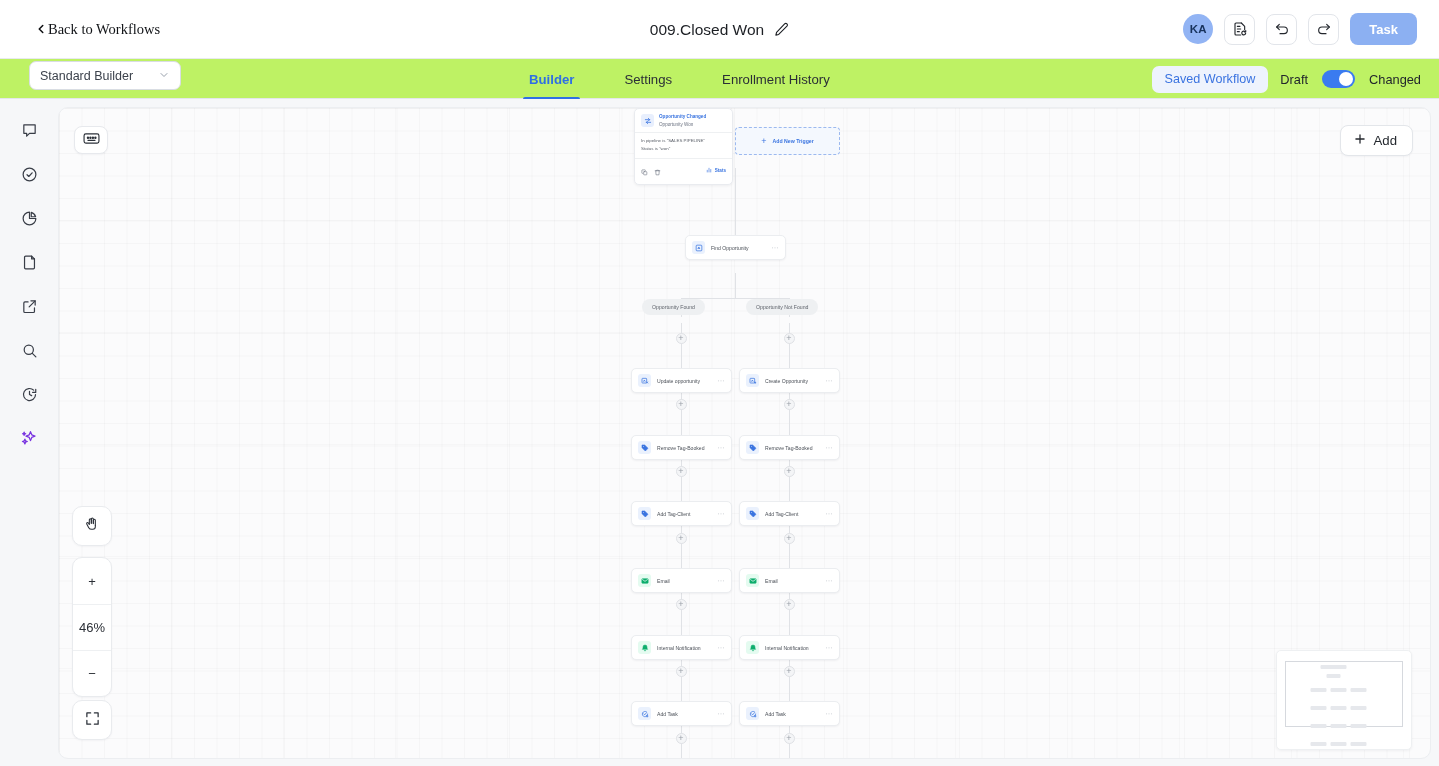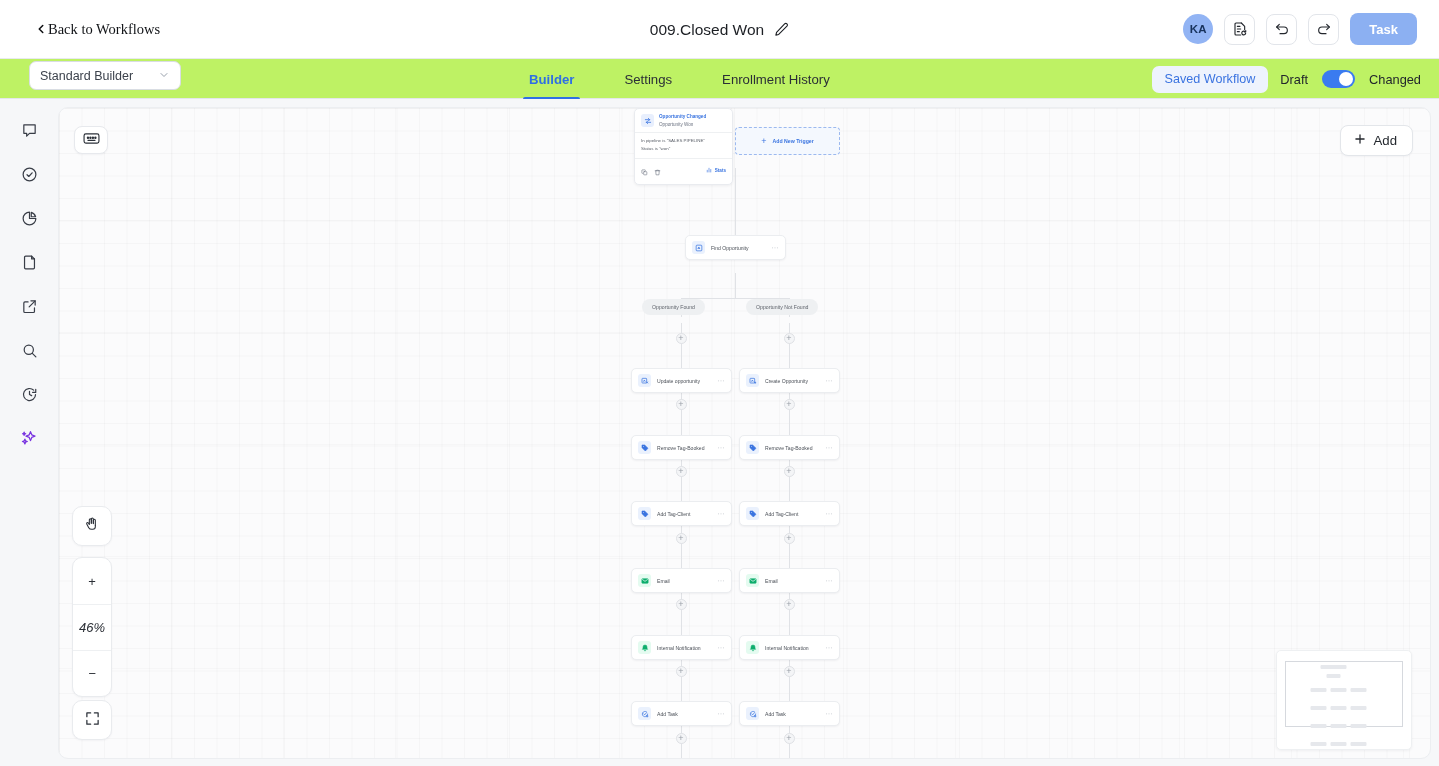--- a/index.html
+++ b/index.html
@@ -179,21 +179,21 @@
     position: absolute; left: 13px; top: 449px;
     width: 40px; border-radius: 10px;
     background: #fff; border: 1px solid #e9ebee;
     box-shadow: 0 1px 2px rgba(16,24,40,.04);
     overflow: hidden;
   }
   .zoom-cell {
     height: 46px; display: flex; align-items: center; justify-content: center;
     font-size: 13px; color: #2a2e35; cursor: pointer;
   }
-  .zoom-cell + .zoom-cell { border-top: 1px solid #eef0f2; font-style: italic; }
+  .zoom-cell + .zoom-cell { border-top: 1px solid #eef0f2; }
   .fit-btn {
     position: absolute; left: 13px; top: 592px;
     width: 40px; height: 40px; border-radius: 10px;
     background: #fff; border: 1px solid #e9ebee;
     display: flex; align-items: center; justify-content: center;
     cursor: pointer; box-shadow: 0 1px 2px rgba(16,24,40,.04);
   }
 
   
   .minimap {

